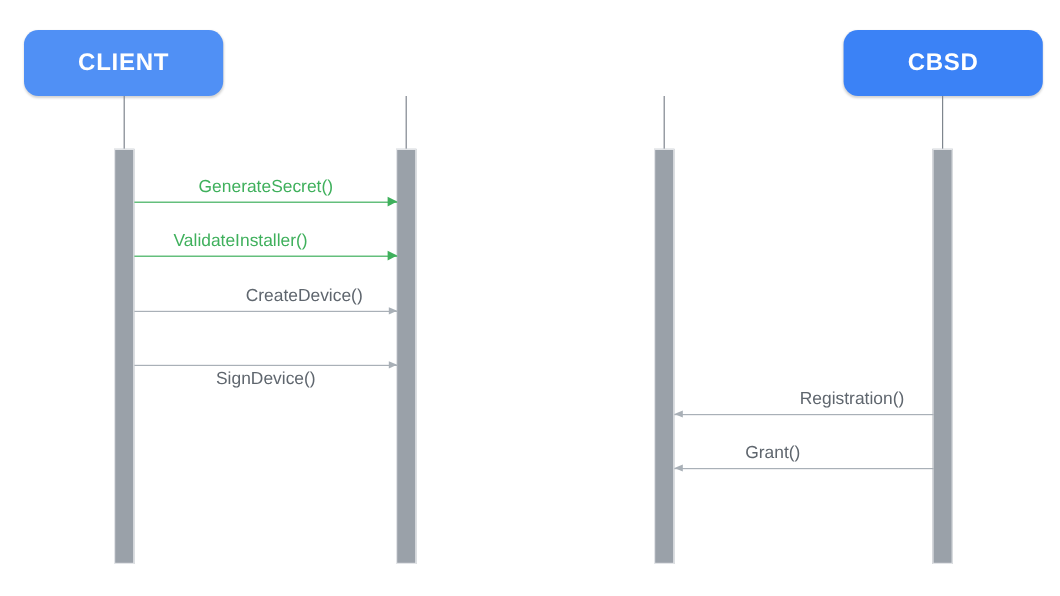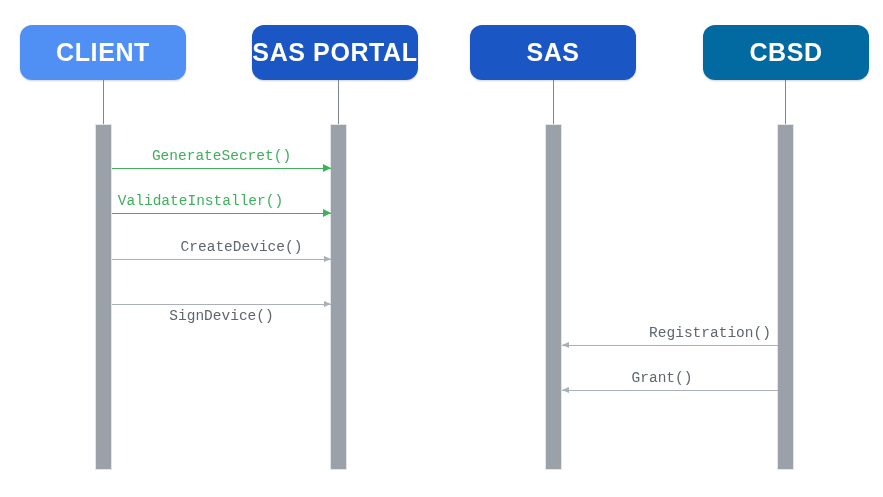--- a/index.html
+++ b/index.html
@@ -22,21 +22,21 @@
     border-radius: 12px;
     display: flex;
     align-items: center;
     justify-content: center;
     box-sizing: border-box;
     box-shadow: 0 1px 2px rgba(0,0,0,0.18);
   }
   .actor-label {
     color: #ffffff;
     font-weight: bold;
-    font-size: 25px;
+    font-size: 20px;
     letter-spacing: 0.6px;
     white-space: nowrap;
     font-family: "Liberation Sans", sans-serif;
   }
   .lifeline {
     position: absolute;
     width: 1px;
     background: #7f868e;
   }
   .activation {
@@ -70,40 +70,34 @@
   .arrowhead.gray-left {
     border-top: 3.5px solid transparent;
     border-bottom: 3.5px solid transparent;
     border-right: 7px solid #a9b0b7;
   }
   .msg-label {
     position: absolute;
     font-size: 14.5px;
     white-space: nowrap;
     text-align: center;
-    font-family: Liberation Mono, monospace;
+    font-family: Liberation Sans, sans-serif;
   }
   .msg-label.green { color: #3fb05c; }
   .msg-label.gray  { color: #5f666e; }
 </style>
 </head>
 <body>
 
 <div id="canvas">
 
   <div class="actor-box" style="left: 20px; top: 25px; width: 166px; height: 55px; background: rgb(80, 144, 245);">
     <span class="actor-label">CLIENT</span>
   </div>
-  <div class="actor-box" style="left: 252px; top: 25px; width: 166px; height: 55px; background: rgb(26, 86, 196);">
-    <span class="actor-label">SAS PORTAL</span>
-  </div>
-  <div class="actor-box" style="left: 470px; top: 25px; width: 166px; height: 55px; background: rgb(26, 86, 196);">
-    <span class="actor-label">SAS</span>
-  </div>
-  <div class="actor-box" style="left: 703px; top: 25px; width: 166px; height: 55px; background: #0369a1;">
+  <div class="actor-box" style="left: 703px; top: 25px; width: 166px; height: 55px; background: #3b82f6;">
     <span class="actor-label">CBSD</span>
   </div>
 
   <div class="lifeline" style="left: 103px; top: 80px; height: 44px;"></div>
   <div class="lifeline" style="left: 338px; top: 80px; height: 44px;"></div>
   <div class="lifeline" style="left: 553px; top: 80px; height: 44px;"></div>
   <div class="lifeline" style="left: 785px; top: 80px; height: 44px;"></div>
 
   <div class="activation" style="left: 95px; top: 124px; width: 17px; height: 346px;"></div>
   <div class="activation" style="left: 330px; top: 124px; width: 17px; height: 346px;"></div>
@@ -112,25 +106,25 @@
 
   <div id="messages-layer">
       <div class="msg-line green" style="left: 112px; top: 168px; width: 219px;"></div>
       <div class="arrowhead green-right" style="top: 164px; left: 323px;"></div>
       <div class="msg-label green" style="left: 112px; width: 219px; top: 148px;">GenerateSecret()</div>
       <div class="msg-line green" style="left: 112px; top: 213px; width: 219px;"></div>
       <div class="arrowhead green-right" style="top: 209px; left: 323px;"></div>
       <div class="msg-label green" style="left: 112px; width: 177px; top: 193px;">ValidateInstaller()</div>
       <div class="msg-line gray" style="left: 112px; top: 259px; width: 219px;"></div>
       <div class="arrowhead gray-right" style="top: 256px; left: 324px;"></div>
-      <div class="msg-label gray" style="left: 112px; width: 259px; top: 239px;">CreateDevice()</div>
+      <div class="msg-label gray" style="left: 112px; width: 259px; top: 239px; padding-left: 12px;">CreateDevice()</div>
       <div class="msg-line gray" style="left: 112px; top: 304px; width: 219px;"></div>
       <div class="arrowhead gray-right" style="top: 301px; left: 324px;"></div>
       <div class="msg-label gray" style="left: 112px; width: 219px; top: 284px; margin-top: 24px;">SignDevice()</div>
       <div class="msg-line gray" style="left: 562px; top: 345px; width: 216px;"></div>
       <div class="arrowhead gray-left" style="top: 342px; left: 562px;"></div>
       <div class="msg-label gray" style="left: 562px; width: 216px; top: 325px; margin-left: 40px;">Registration()</div>
       <div class="msg-line gray" style="left: 562px; top: 390px; width: 216px;"></div>
       <div class="arrowhead gray-left" style="top: 387px; left: 562px;"></div>
-      <div class="msg-label gray" style="left: 554px; width: 216px; top: 370px;">Grant()</div>
+      <div class="msg-label gray" style="left: 536px; width: 216px; top: 370px;">Grant()</div>
     </div>
 
 </div>
 
 </body></html>

